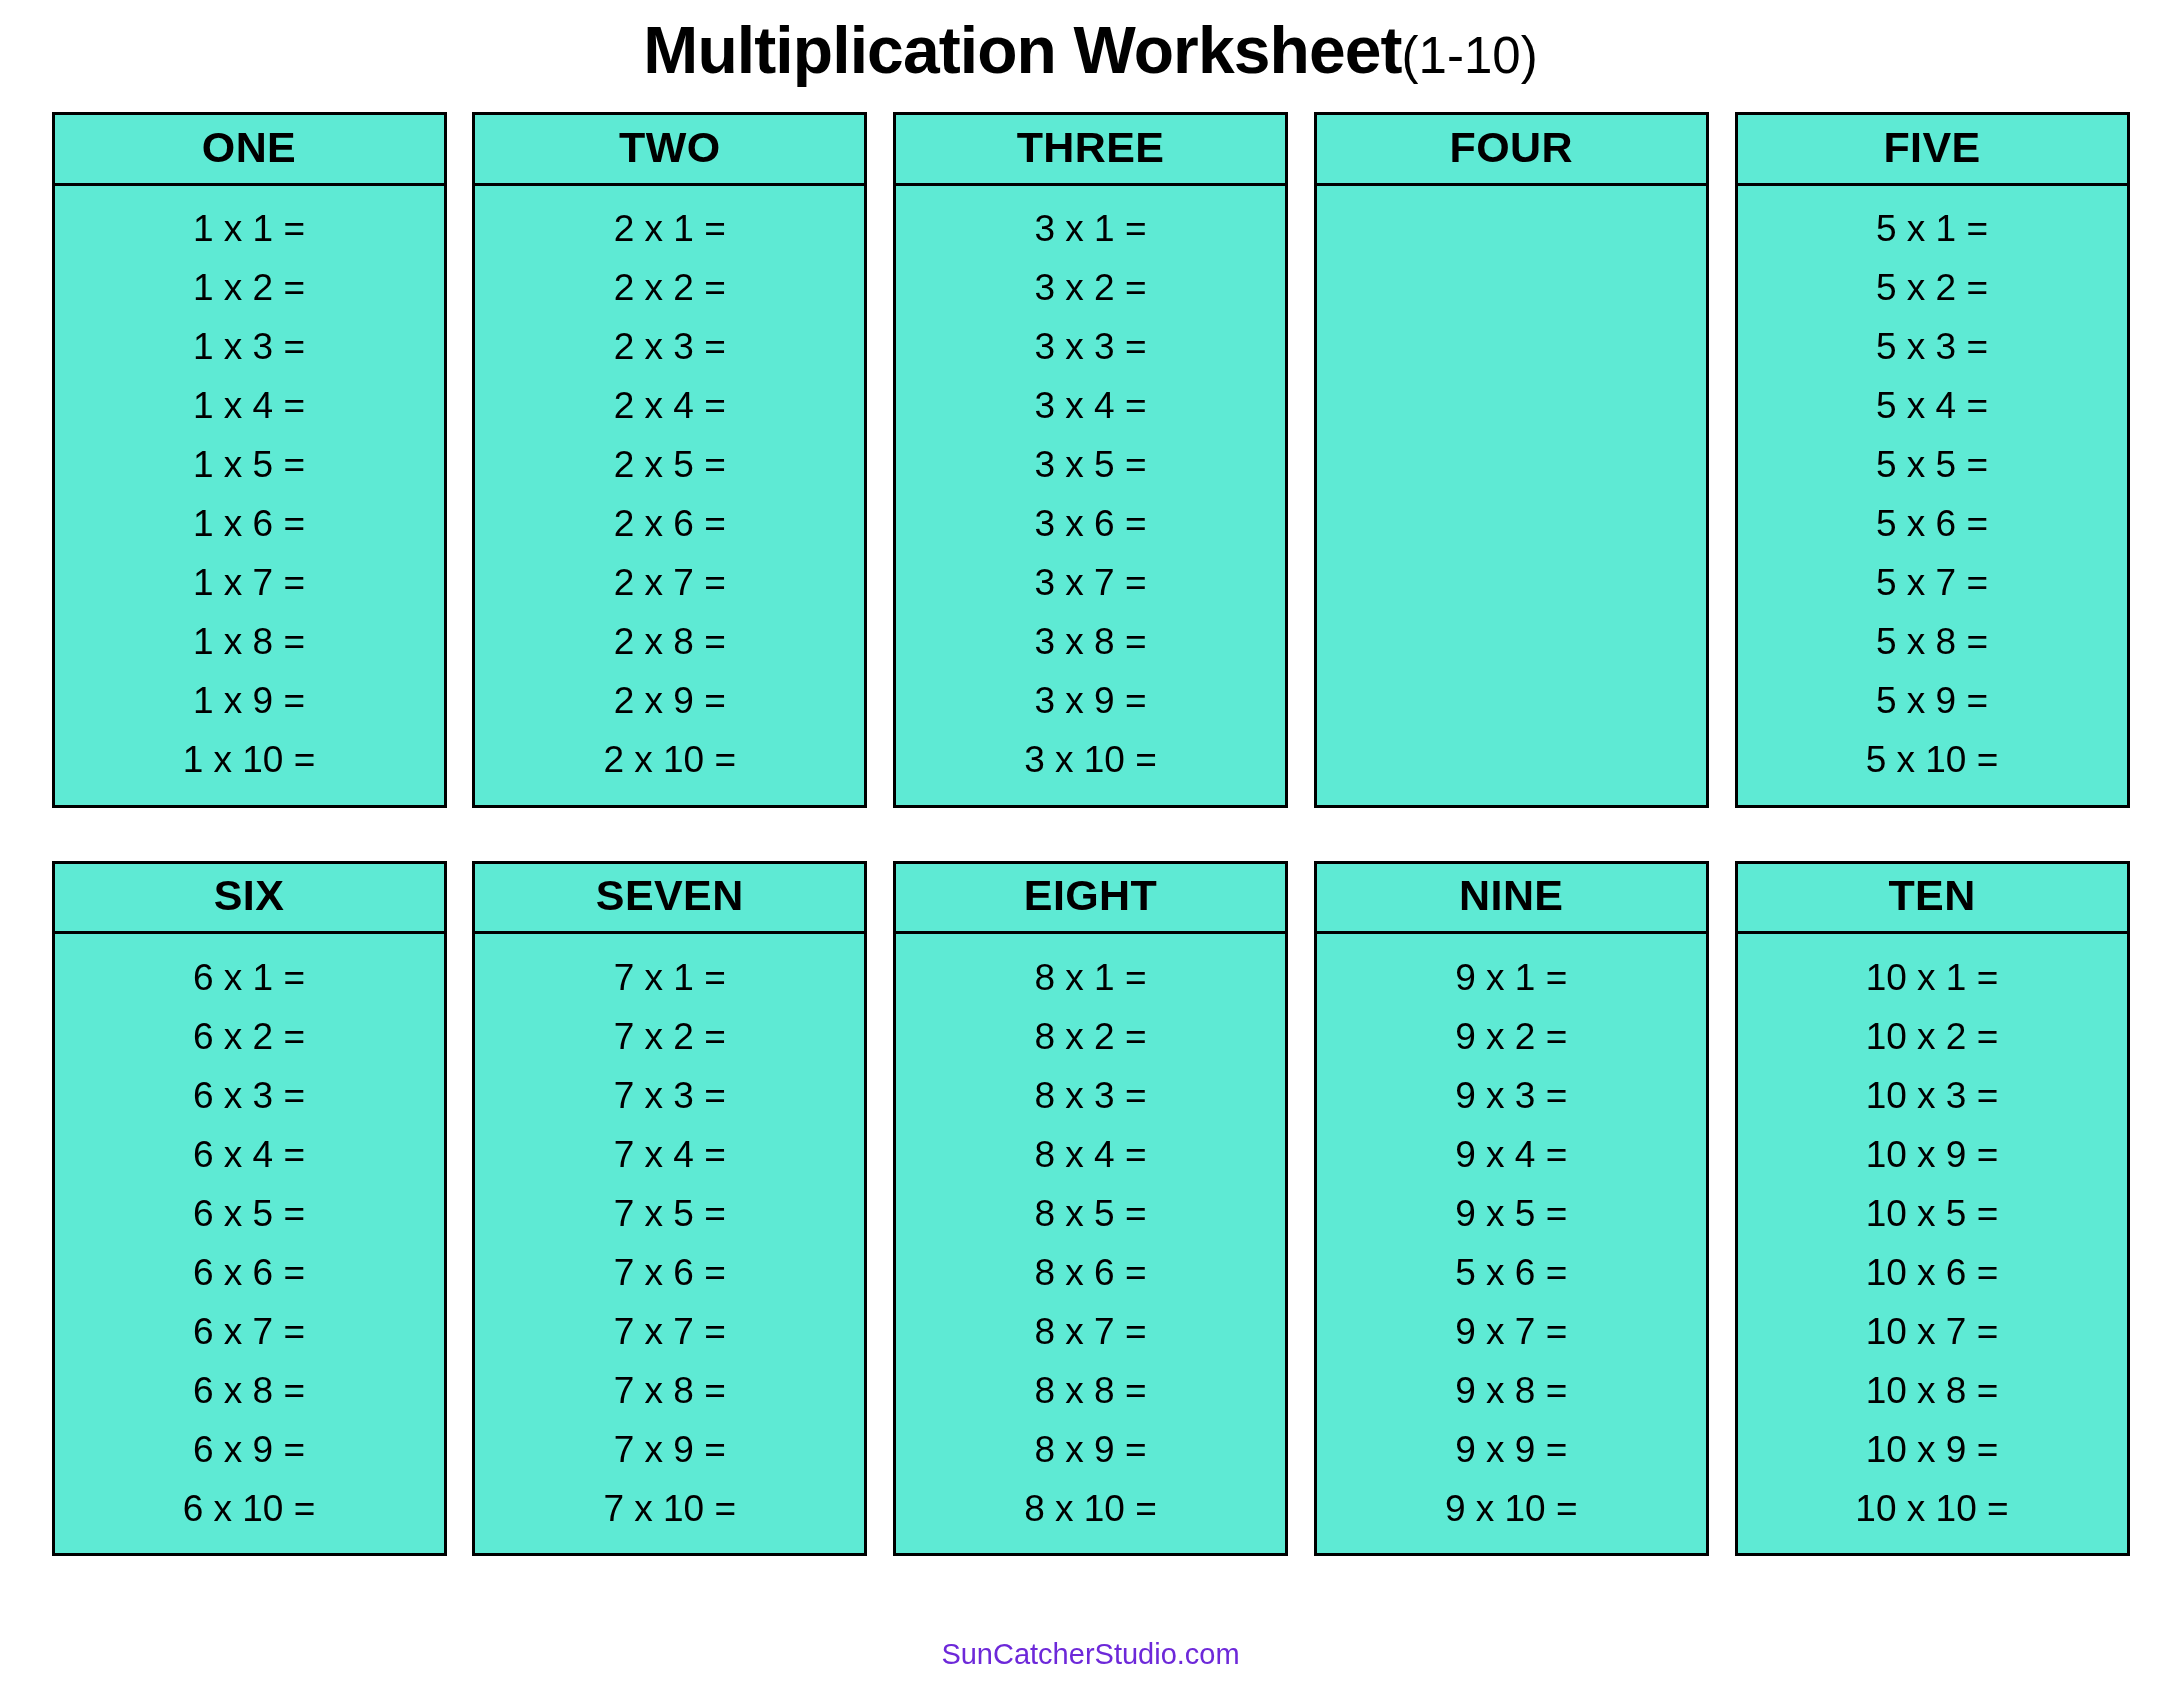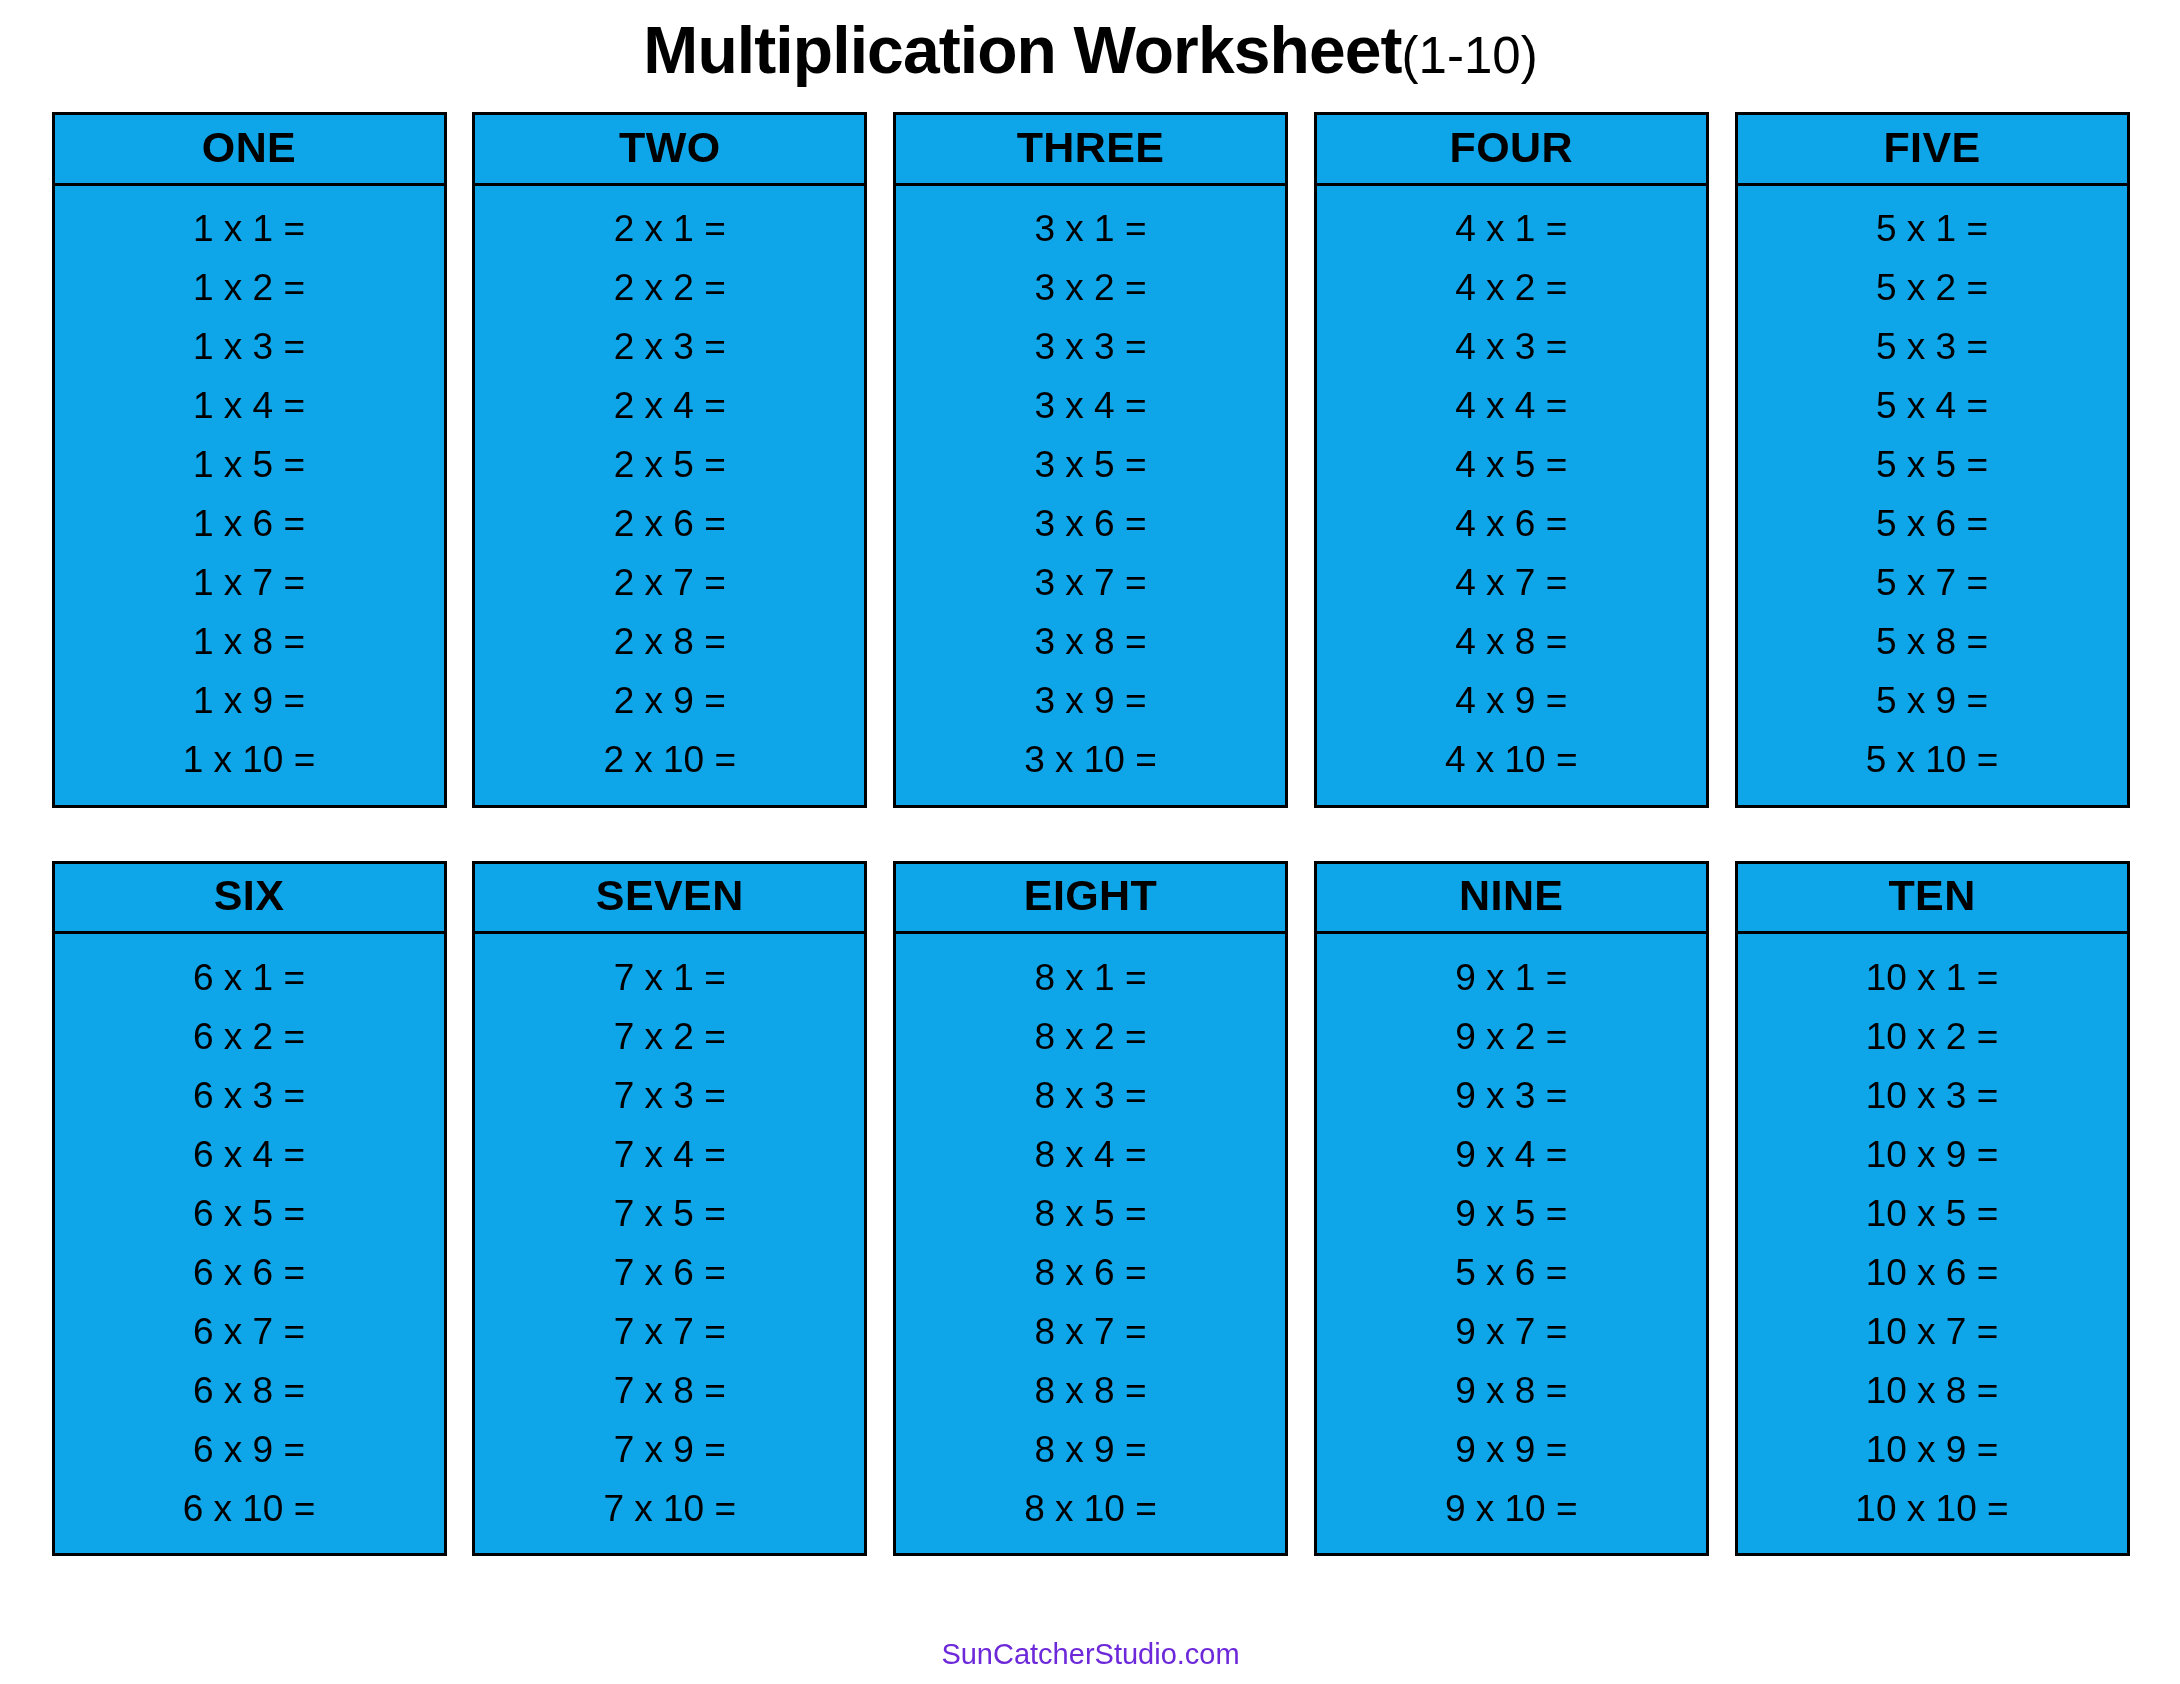--- a/index.html
+++ b/index.html
@@ -46,21 +46,21 @@
   }
   .row {
     display: flex;
     justify-content: space-between;
     gap: 20.4px;
   }
   .card {
     width: 395px;
     border: 3.4px solid #000;
     box-sizing: border-box;
-    background: #0ea5e9;
+    background: #5eead4;
     display: flex;
     flex-direction: column;
   }
   .card-header {
     border-bottom: 3.4px solid #000;
     text-align: center;
     font-size: 43px;
     font-weight: bold;
     padding: 7.7px 0 11px 0;
     letter-spacing: 0.4px;
@@ -154,34 +154,20 @@
             <div class="line">3 x 7 =</div>
             <div class="line">3 x 8 =</div>
             <div class="line">3 x 9 =</div>
             <div class="line">3 x 10 =</div>
           </div>
         </div>
       </div>
 
       <div class="card">
         <div class="card-header">FOUR</div>
-        <div class="card-body">
-          <div class="lines-inner">
-            <div class="line">4 x 1 =</div>
-            <div class="line">4 x 2 =</div>
-            <div class="line">4 x 3 =</div>
-            <div class="line">4 x 4 =</div>
-            <div class="line">4 x 5 =</div>
-            <div class="line">4 x 6 =</div>
-            <div class="line">4 x 7 =</div>
-            <div class="line">4 x 8 =</div>
-            <div class="line">4 x 9 =</div>
-            <div class="line">4 x 10 =</div>
-          </div>
-        </div>
       </div>
 
       <div class="card">
         <div class="card-header">FIVE</div>
         <div class="card-body">
           <div class="lines-inner">
             <div class="line">5 x 1 =</div>
             <div class="line">5 x 2 =</div>
             <div class="line">5 x 3 =</div>
             <div class="line">5 x 4 =</div>

